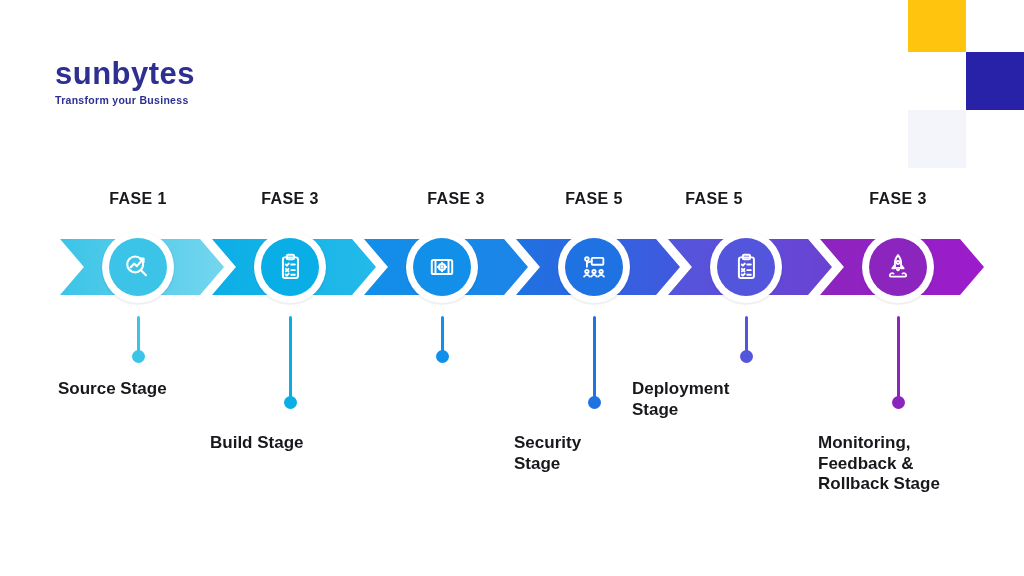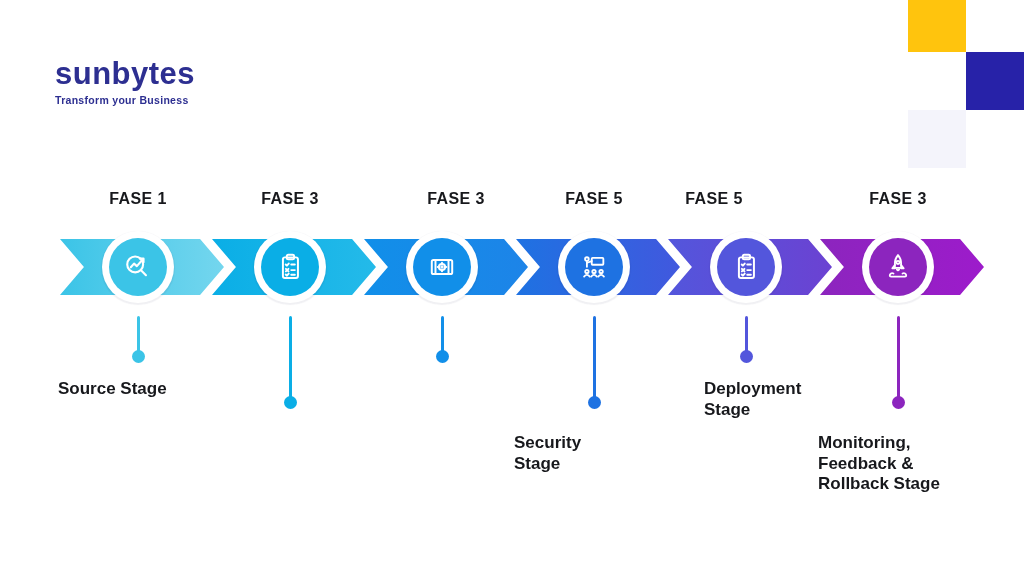--- a/index.html
+++ b/index.html
@@ -181,21 +181,22 @@
   <div class="pin-line short" style="left: 440.5px; --c: #118FE9; --c2: #1D84E8;"></div>
   <div class="pin-dot  short" style="left: 435.5px; --c: #118FE9; --c2: #1D84E8;"></div>
   <div class="pin-line long" style="left: 592.5px; --c: #1E72E2; --c2: #4158DE;"></div>
   <div class="pin-dot  long" style="left: 587.5px; --c: #1E72E2; --c2: #4158DE;"></div>
   <div class="pin-line short" style="left: 744.5px; --c: #5356DC; --c2: #6B42D2;"></div>
   <div class="pin-dot  short" style="left: 739.5px; --c: #5356DC; --c2: #6B42D2;"></div>
   <div class="pin-line long" style="left: 896.5px; --c: #8C25BE; --c2: #9D1BCB;"></div>
   <div class="pin-dot  long" style="left: 891.5px; --c: #8C25BE; --c2: #9D1BCB;"></div>
 
   <div class="stage row-high" style="left:58px">Source Stage</div>
+  <div class="stage row-low" style="left:210px">Build Stage</div>
   <div class="stage row-low" style="left:514px">Security
 Stage</div>
-  <div class="stage row-high" style="left:704px">Deployment
+  <div class="stage row-high" style="left:632px">Deployment
 Stage</div>
   <div class="stage row-low" style="left:818px">Monitoring,
 Feedback &amp;
 Rollback Stage</div>
 
 </div>
 
 </body></html>

